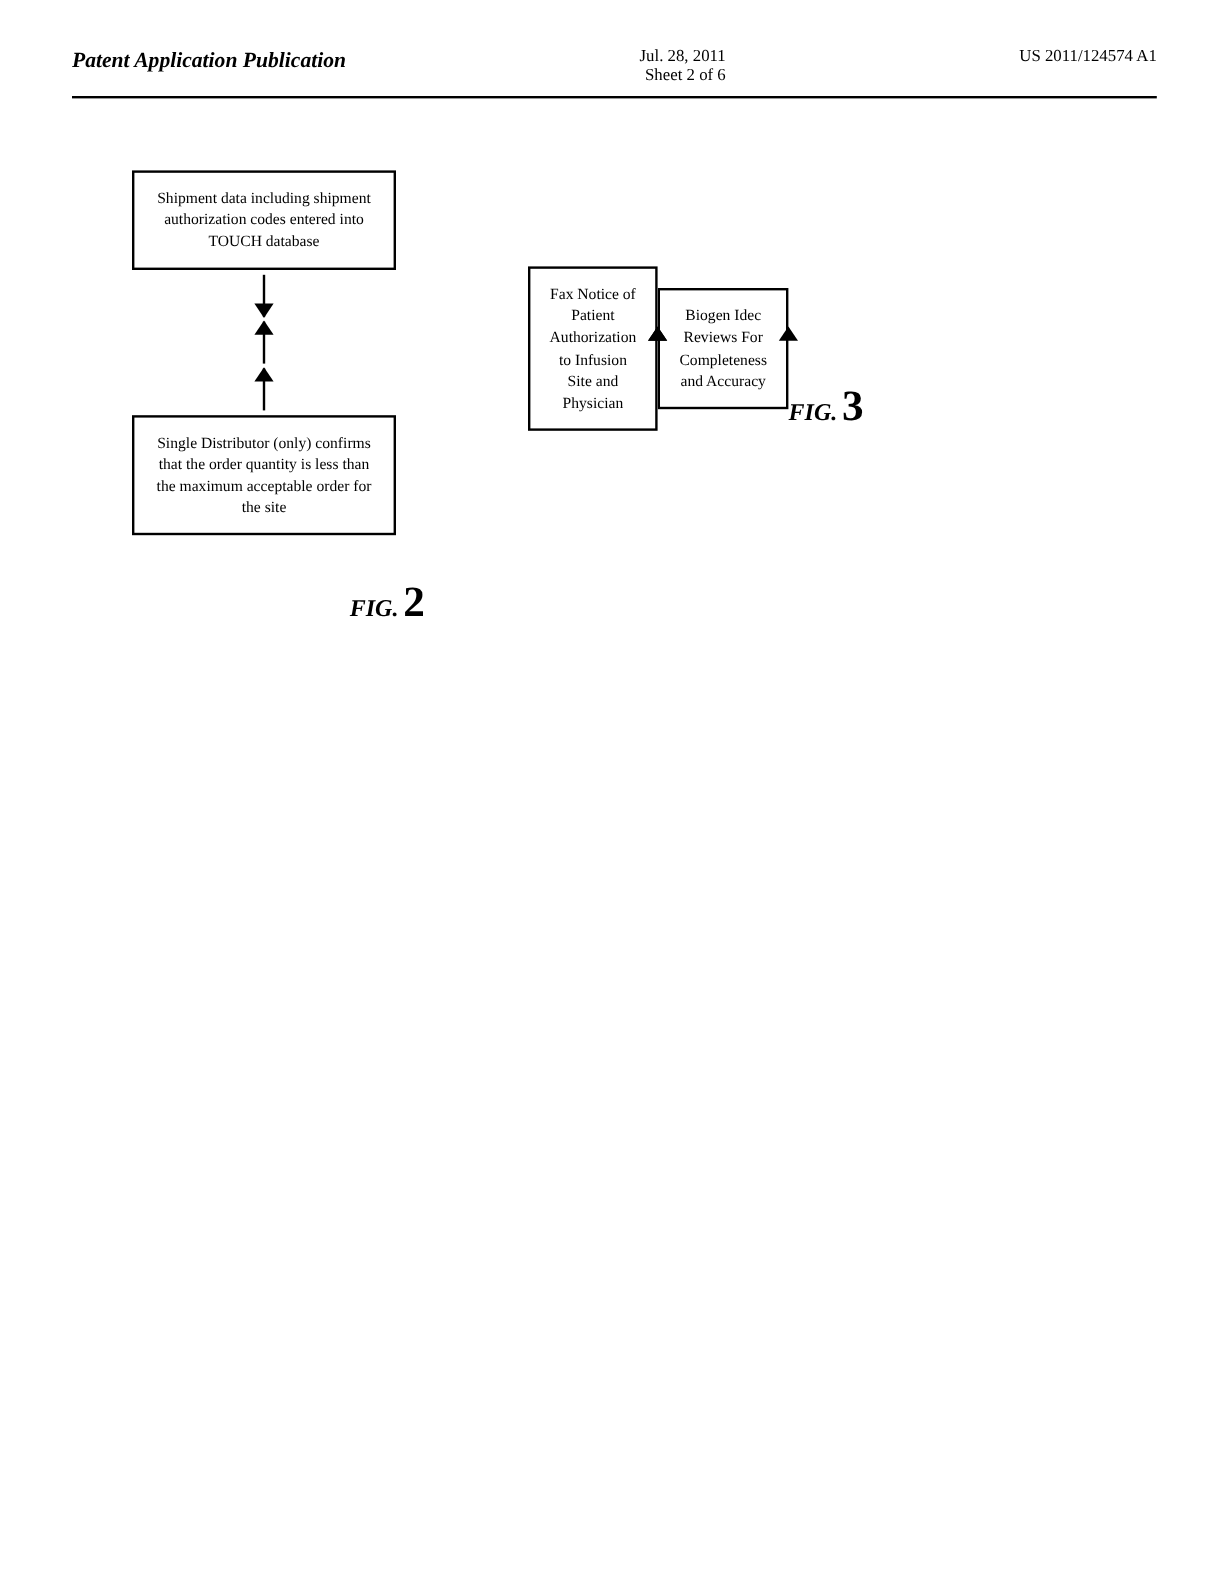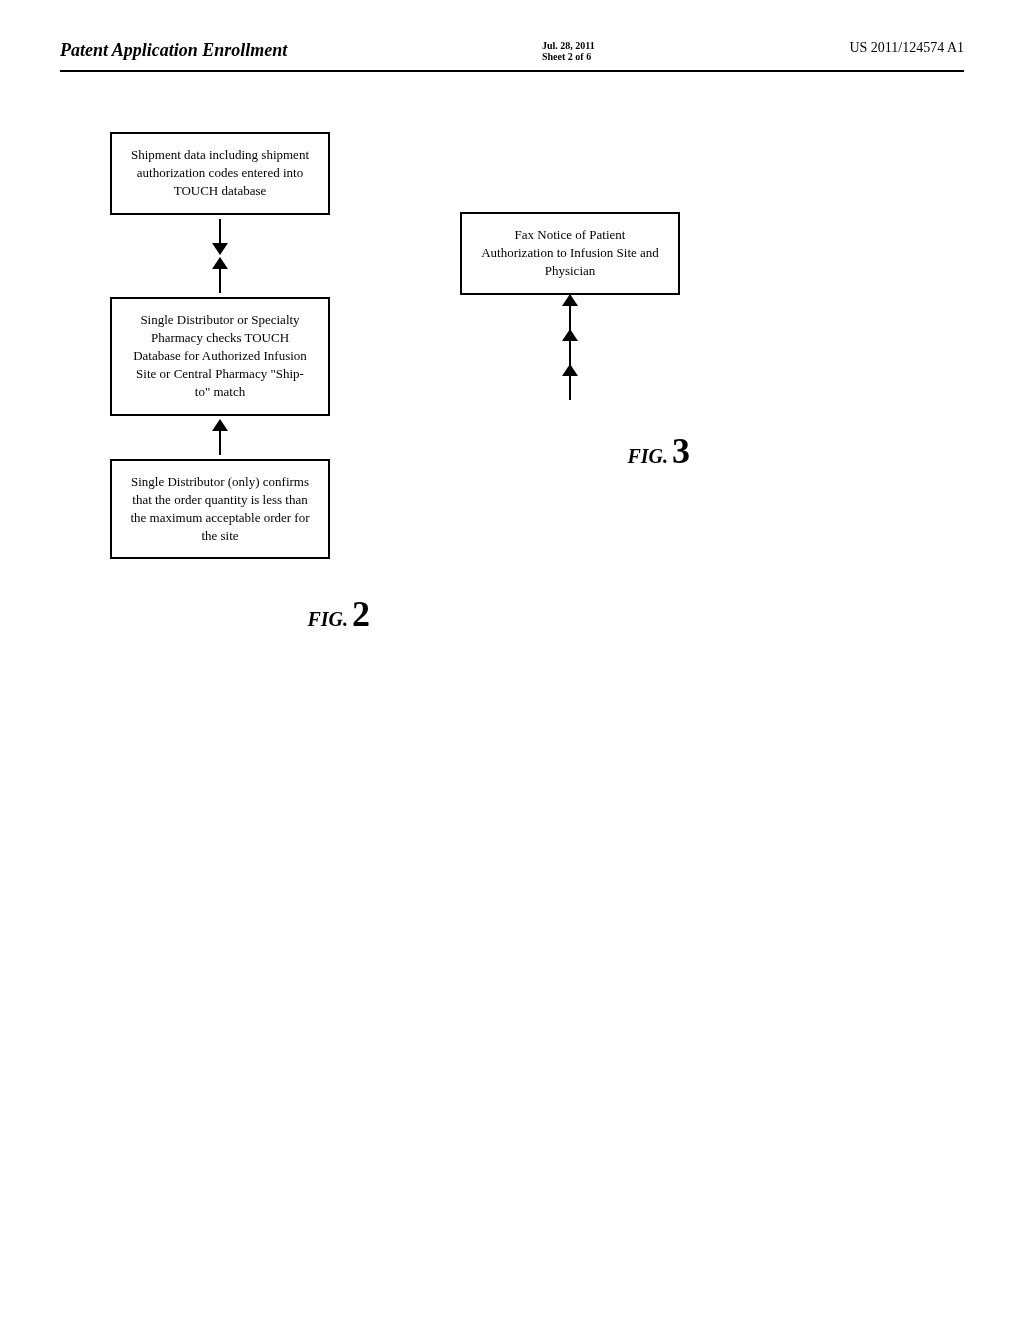--- a/index.html
+++ b/index.html
@@ -29,23 +29,22 @@
     }
 
     .header-left {
       font-size: 18px;
       font-weight: bold;
       font-style: italic;
       max-width: 320px;
     }
 
     .header-center {
-      font-size: 10px;
-      text-align: left;
-      font-weight: bold;
+      font-size: 14px;
+      text-align: right;
     }
 
     .header-right {
       font-size: 14px;
       text-align: right;
     }
 
     .diagrams-container {
       display: flex;
       gap: 60px;
@@ -59,21 +58,21 @@
       flex-direction: column;
       align-items: center;
       gap: 4px;
       position: relative;
       width: 320px;
     }
 
     
     .fig3-container {
       display: flex;
-      flex-direction: column;
+      flex-direction: row;
       align-items: center;
       gap: 0;
       position: relative;
       width: 260px;
     }
 
     .flow-box {
       border: 2px solid #000;
       padding: 12px 16px;
       text-align: center;
@@ -124,69 +123,69 @@
       width: 0;
       height: 0;
     }
   </style>
 </head>
 <body>
 
 <div class="page">
 
   <div class="header">
-    <div class="header-left">Patent Application Enrollment</div>
+    <div class="header-left">Patent Application Publication</div>
     <div class="header-center">
       <div>Jul. 28, 2011</div>
       <div>Sheet 2 of 6</div>
     </div>
     <div class="header-right">US 2011/124574 A1</div>
   </div>
 
   <div class="diagrams-container">
 
     <div class="fig2-container">
 
       <div class="flow-box">
         <span>Shipment data including shipment authorization codes entered into TOUCH database</span>
       </div>
 
       <div class="arrow-down"></div>
 
 
       <div class="arrow-up"></div>
 
-      <div class="flow-box">
-        <span>Single Distributor or Specialty Pharmacy checks TOUCH Database for Authorized Infusion Site or Central Pharmacy "Ship- to" match</span>
-      </div>
 
       <div class="arrow-up"></div>
 
       <div class="flow-box">
         <span>Single Distributor (only) confirms that the order quantity is less than the maximum acceptable order for the site</span>
       </div>
 
-      <div style="align-self: flex-end; margin-top: 30px; margin-right: 10px;">
+      <div style="align-self: flex-end; margin-top: 30px; margin-right: 26px;">
         <span style="font-style: italic; font-size: 20px; font-weight: bold;">FIG.</span>
         <span style="font-size: 36px; font-weight: bold;">2</span>
       </div>
 
     </div>
 
     <div class="fig3-container" style="margin-top: 80px;">
 
       <div class="flow-box">
         <span>Fax Notice of Patient Authorization to Infusion Site and Physician</span>
       </div>
 
       <div class="arrow-up"></div>
 
 
       <div class="arrow-up"></div>
 
+      <div class="flow-box">
+        <span>Biogen Idec Reviews For Completeness and Accuracy</span>
+      </div>
 
       <div class="arrow-up"></div>
 
 
       <div style="align-self: flex-end; margin-top: 30px; margin-right: 10px; display: flex; align-items: baseline; gap: 4px;">
         <span style="font-style: italic; font-size: 20px; font-weight: bold;">FIG.</span>
         <span style="font-size: 36px; font-weight: bold;">3</span>
       </div>
 
     </div>

